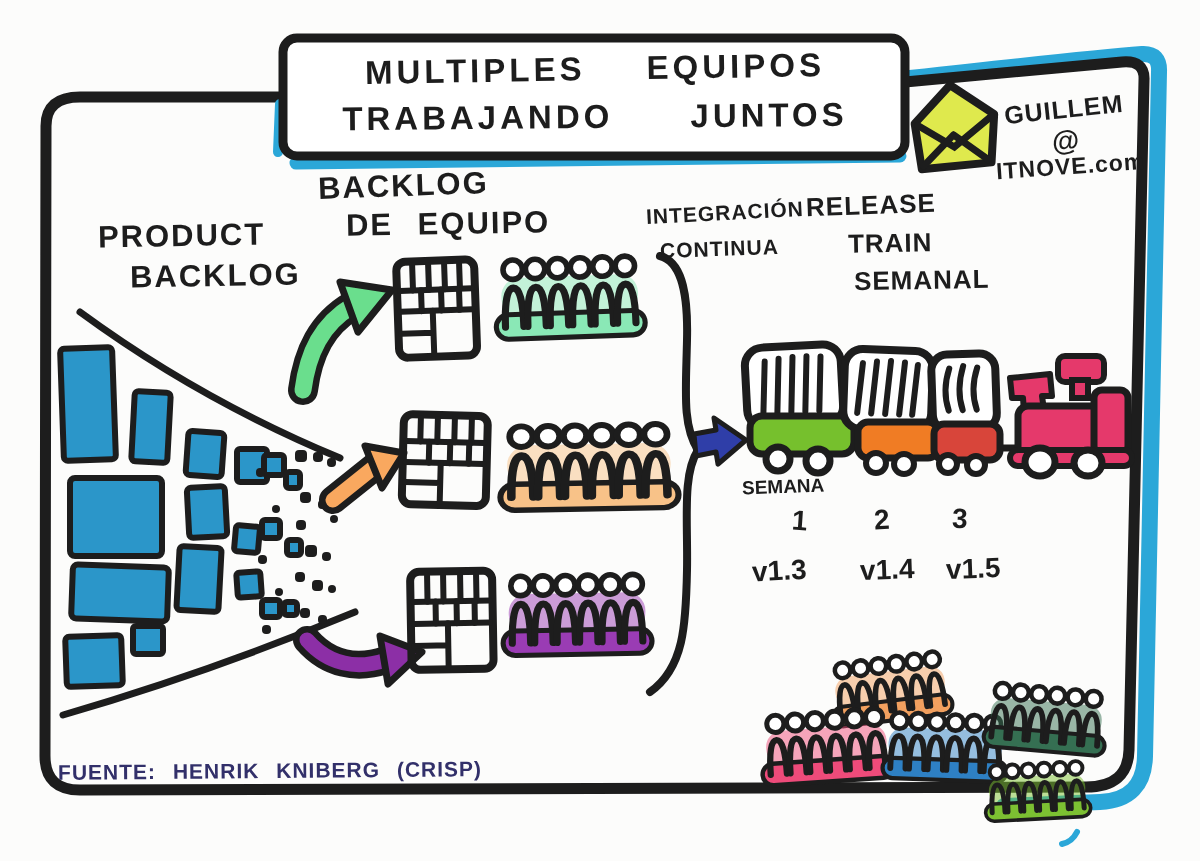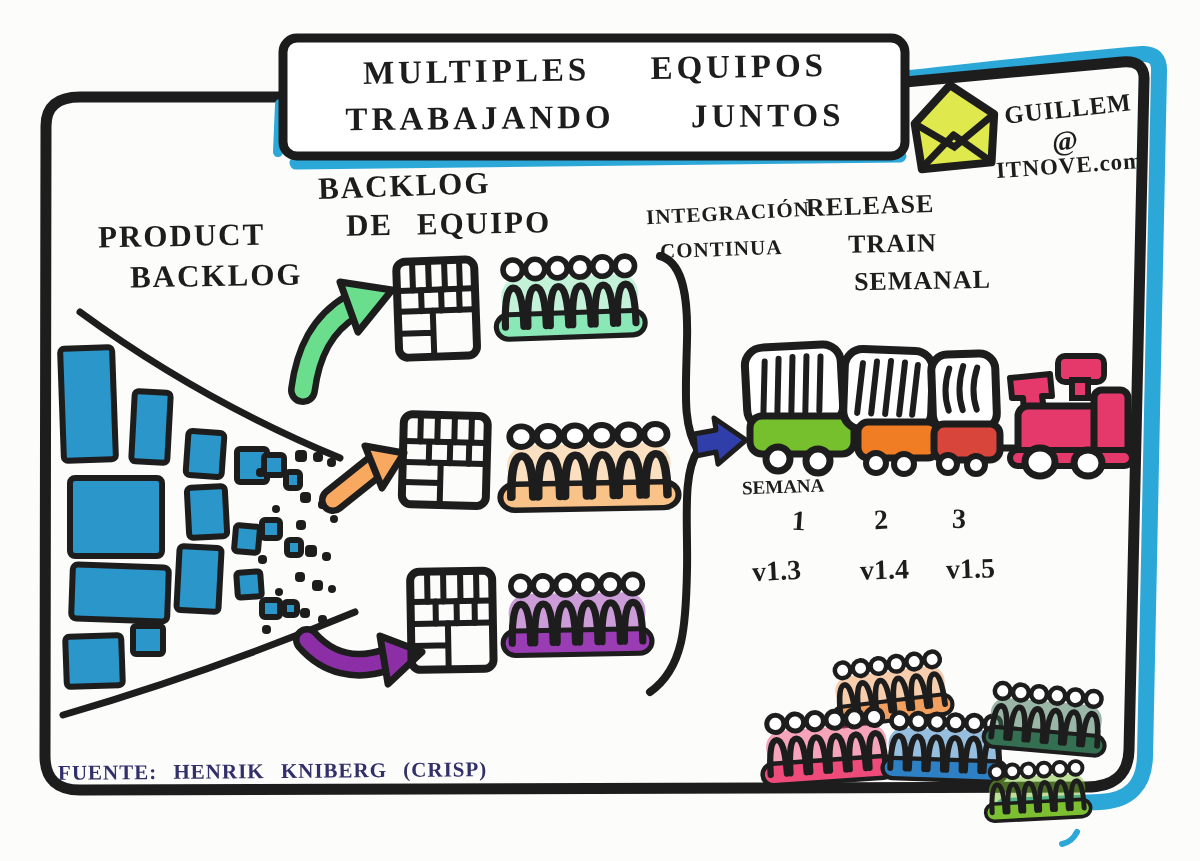--- a/index.html
+++ b/index.html
@@ -1,19 +1,19 @@
 <!DOCTYPE html>
 <html style="--ink: #1d1d1d; --footer-ink: #32306a; --cyan: #2ba7d8; --sticky-blue: #2b96c9; --arrow-green: #6ade8d; --arrow-orange: #f9a85f; --arrow-purple: #8c2fa6; --arrow-blue: #2f3ea8; --team-mint: #8ae8b6; --team-orange: #f8c288; --team-purple: #9a3cb4; --team-orange2: #f2a05f; --team-pink: #ee4b7a; --team-blue: #2e80c4; --team-darkgreen: #356f52; --team-lightgreen: #7cc032; --wagon-green: #76c02d; --wagon-orange: #f07c24; --wagon-red: #d8453a; --loco-pink: #e5396b; --envelope-yellow: #dfe94d;"><head>
 <meta charset="utf-8">
 <style>
   html,body{margin:0;padding:0;background:#e8e8e8;}
   .canvas{
     position:relative;width:1200px;height:861px;overflow:hidden;
     background:#fcfcfb;
-    font-family:Liberation Serif, serif;
+    font-family:Liberation Sans, sans-serif;
   }
   .canvas svg{position:absolute;left:0;top:0;}
   .txt{
     position:absolute;font-weight:700;color:var(--ink,#1d1d1d);
     white-space:nowrap;line-height:1.05;
   }
   .title-line{width:600px;text-align:center;font-size:33px;letter-spacing:4px;}
   .lbl-big{font-size:31px;letter-spacing:2px;}
   .lbl-mid{font-size:26px;letter-spacing:1px;}
   .lbl-sm{font-size:21px;letter-spacing:1px;}

